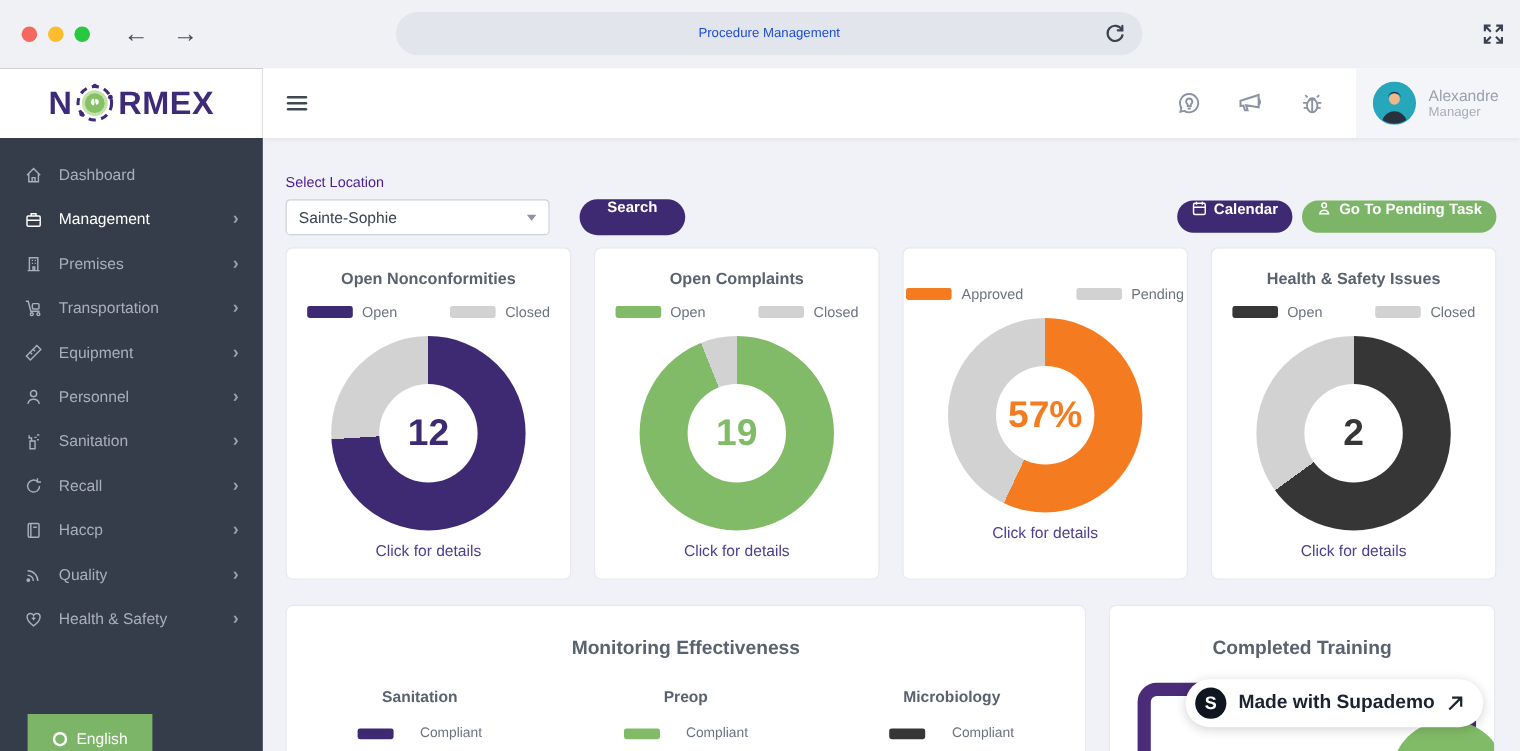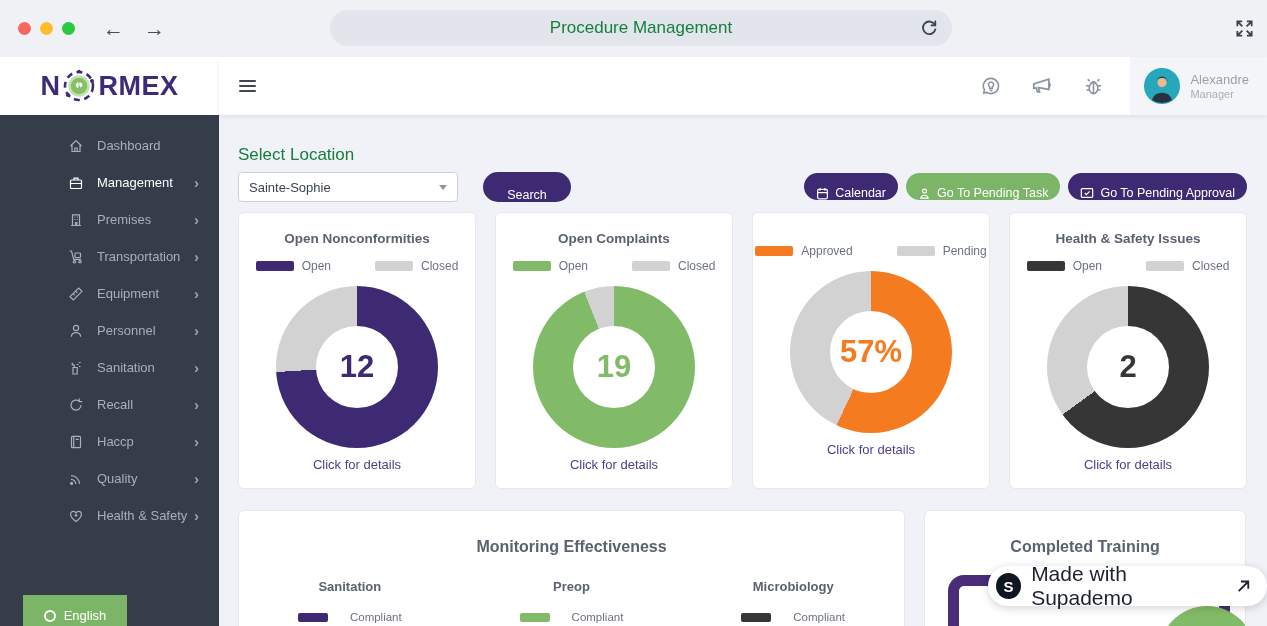--- a/index.html
+++ b/index.html
@@ -7,32 +7,32 @@
   body { font-family:"Liberation Sans", sans-serif; background:#fff; position:relative; }
 
   
   .browser-bar { height:57px; background:#eff1f4; position:relative; display:flex; align-items:center; }
   .traffic { display:flex; gap:9px; margin-left:18px; }
   .light { width:13px; height:13px; border-radius:50%; }
   .nav-arrows { display:flex; gap:20px; margin-left:28px; color:#454c57; font-size:21px; }
   .nav-arrows span { cursor:pointer; line-height:1; }
   .url-pill { position:absolute; left:330px; top:10px; width:622px; height:36px; background:#e2e5eb;
               border-radius:18px; display:flex; align-items:center; justify-content:center; }
-  .url-title { font-size:17px; color:#15803d; }
+  .url-title { font-size:11px; color:#1d4ed8; }
   .url-reload { position:absolute; right:14px; top:9px; color:#3a4150; }
   .fullscreen { position:absolute; right:13px; top:19px; color:#3a4150; }
 
   
   .app { display:flex; height:569px; }
 
   
   .sidebar { width:219px; background:#353c4a; position:relative; flex:none; }
   .logo-box { height:58px; background:#fff; display:flex; align-items:center; justify-content:center; gap:1px; }
   .logo-text { font-size:27px; font-weight:800; color:#3d2a78; letter-spacing:.5px; }
-  .menu { padding-top:12px;padding-left:48px; }
+  .menu { padding-top:12px; }
   .menu-item { height:37px; display:flex; align-items:center; padding:0 20px; color:#a9afbc; font-size:13px; cursor:pointer; }
   .menu-item.active { color:#ffffff; }
   .menu-item .mi-icon { width:16px; height:16px; margin-right:13px; flex:none; }
   .menu-item .chev { margin-left:auto; font-size:15px; font-weight:700; color:#9aa0ad; }
   .lang-btn { position:absolute; left:23px; bottom:-10px; width:104px; height:41px; background:#7cb567; color:#fff;
               font-size:13px; display:flex; align-items:center; justify-content:center; gap:8px; cursor:pointer; }
   .lang-circle { width:12px; height:12px; border:2.5px solid #fff; border-radius:50%; }
 
   
   .main { flex:1; background:#f1f2f7; display:flex; flex-direction:column; }
@@ -43,28 +43,28 @@
   .topbar-icons { display:flex; gap:30px; margin-left:auto; color:#8b92a1; align-items:center; }
   .topbar-icons svg { cursor:pointer; }
   .user-chip { height:58px; background:#f4f5f8; margin-left:26px; padding:0 18px 0 14px; display:flex;
                align-items:center; gap:10px; cursor:pointer; }
   .user-name { font-size:13px; color:#9aa1ad; line-height:1.25; }
   .user-role { font-size:11px; color:#a8aeb9; }
 
   
   .content { flex:1; padding:30px 20px 0 19px; position:relative; }
   .filters-row { display:flex; align-items:flex-end; }
-  .filter-label { font-size:17px; color:#15803d; margin-bottom:7px; }
+  .filter-label { font-size:12px; color:#4c1d95; margin-bottom:7px; }
   .controls { display:flex; align-items:center; }
   .select { width:220px; height:30px; background:#fff; border:1px solid #ccd0da; border-radius:4px;
             display:flex; align-items:center; padding:0 10px; font-size:13px; color:#3b4252; position:relative; cursor:pointer; }
   .select .caret { position:absolute; right:10px; width:0; height:0; border-left:4px solid transparent;
                    border-right:4px solid transparent; border-top:5px solid #8d93a0; }
   .btn { border:none; border-radius:14px; color:#fff; font-size:12.5px; font-family:inherit; display:inline-flex;
-         align-items:flex-end; gap:6px; cursor:pointer; }
+         align-items:flex-start; gap:6px; cursor:pointer;font-weight:bold; }
   .btn-search { width:88px; height:30px; background:#3d2a73; justify-content:center; margin-left:25px; border-radius:15px; }
   .right-btns { margin-left:auto; display:flex; gap:8px; margin-bottom:2px; }
   .right-btns .btn { height:27px; padding:0 12px; }
   .btn-indigo { background:#3d2a73; }
   .btn-green { background:#7cb567; }
 
   
   .cards-row { display:grid; grid-template-columns:repeat(4,1fr); gap:19px; margin-top:10px; }
   .chart-card { background:#fff; border:1px solid #e7e8ee; border-radius:6px; height:277px; text-align:center; padding-top:18px; }
   .card-title { font-size:13.5px; font-weight:700; color:#5a6270; }
@@ -91,21 +91,21 @@
   .mini-label { font-size:11.5px; color:#6c7380; }
   .train-frame { position:absolute; left:23px; top:64px; width:282px; height:300px; border:11px solid #4a2c78; border-radius:16px; }
   .train-blob { position:absolute; left:234px; top:95px; width:96px; height:96px; border-radius:50%; background:#82bb67; }
 
   
   .supademo { position:absolute; left:988px; top:566px; height:40px; background:#fff; border-radius:20px;
               box-shadow:0 2px 10px rgba(0,0,0,.18); display:flex; align-items:center; gap:10px;
               padding:0 16px 0 8px; z-index:10; cursor:pointer; }
   .s-badge { width:26px; height:26px; border-radius:50%; background:#10161f; color:#fff; font-weight:700;
              font-size:15px; display:flex; align-items:center; justify-content:center; }
-  .s-label { font-size:21px; font-weight:400; color:#1c2330; }
+  .s-label { font-size:16px; font-weight:700; color:#1c2330; }
 </style>
 </head>
 <body>
 
 <div class="browser-bar">
   <div class="traffic">
     <span class="light" style="background:#f6685e"></span>
     <span class="light" style="background:#febc2e"></span>
     <span class="light" style="background:#28c840"></span>
   </div>
@@ -293,27 +293,20 @@
                 <path d="M5 1.3v3.2M11 1.3v3.2M2 7h12"></path>
               </svg>
             <span>Calendar</span>
           </button>
           <button class="btn btn-green">
             <svg width="13" height="13" viewBox="0 0 16 16" fill="none" stroke="#fff" stroke-width="1.5">
                 <circle cx="8" cy="5" r="2.4"></circle>
                 <path d="M3.5 13.8a4.6 4.6 0 0 1 9 0z"></path>
               </svg>
             <span>Go To Pending Task</span>
-          </button>
-          <button class="btn btn-indigo">
-            <svg width="14" height="14" viewBox="0 0 16 16" fill="none" stroke="#fff" stroke-width="1.4">
-                <rect x="1.5" y="3" width="13" height="10" rx="1"></rect>
-                <path d="m5.5 8 1.8 1.8L11 6.2"></path>
-              </svg>
-            <span>Go To Pending Approval</span>
           </button>
         </div>
       </div>
 
       <div class="cards-row">
         <div class="chart-card">
           <div class="card-title">Open Nonconformities</div>
           <div class="legend">
             <span class="grp">
                 <span class="swatch" style="background: rgb(61, 42, 115);"></span>

